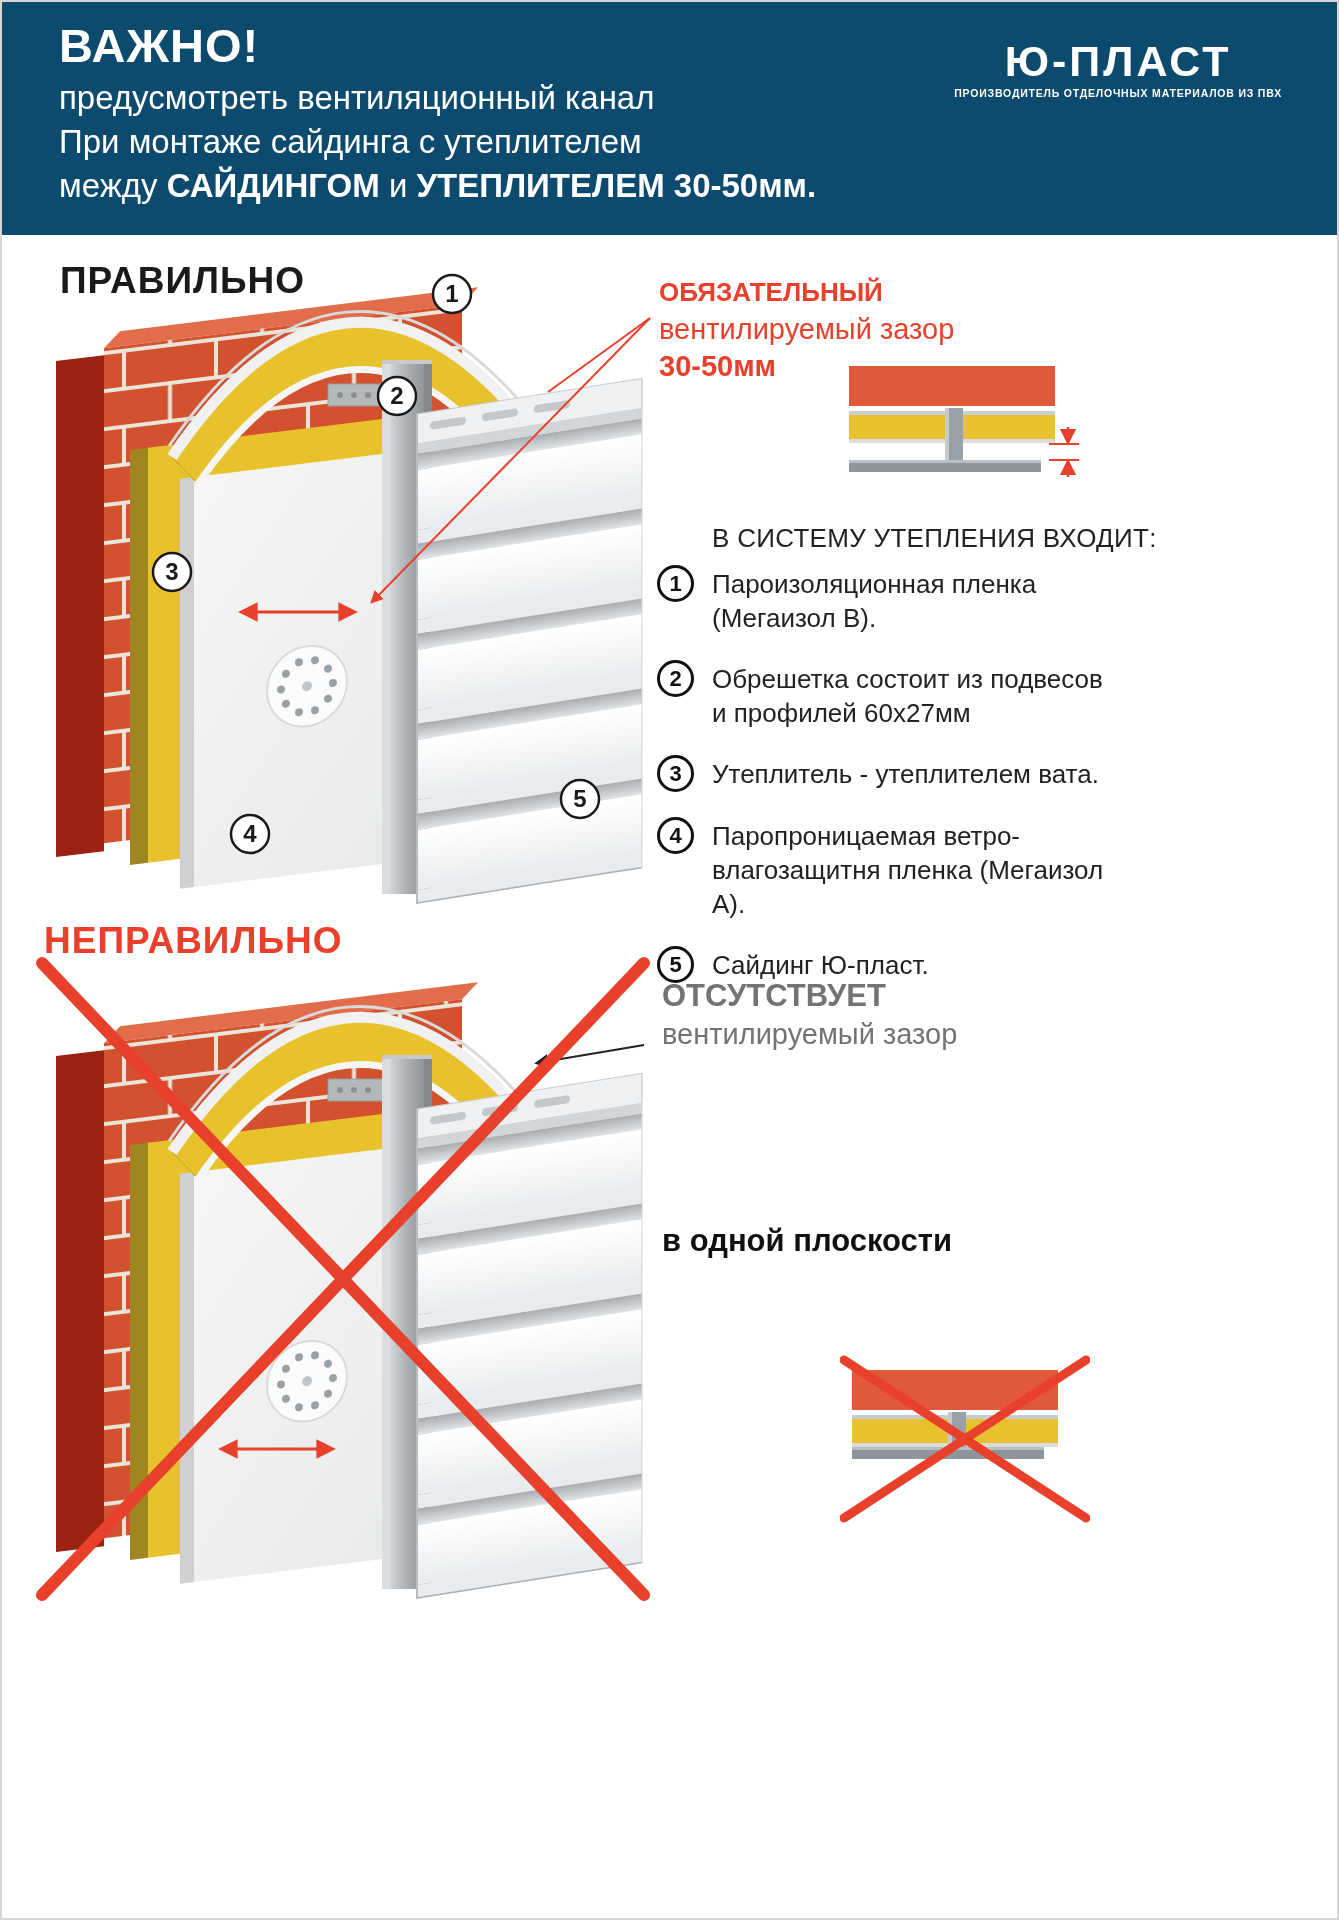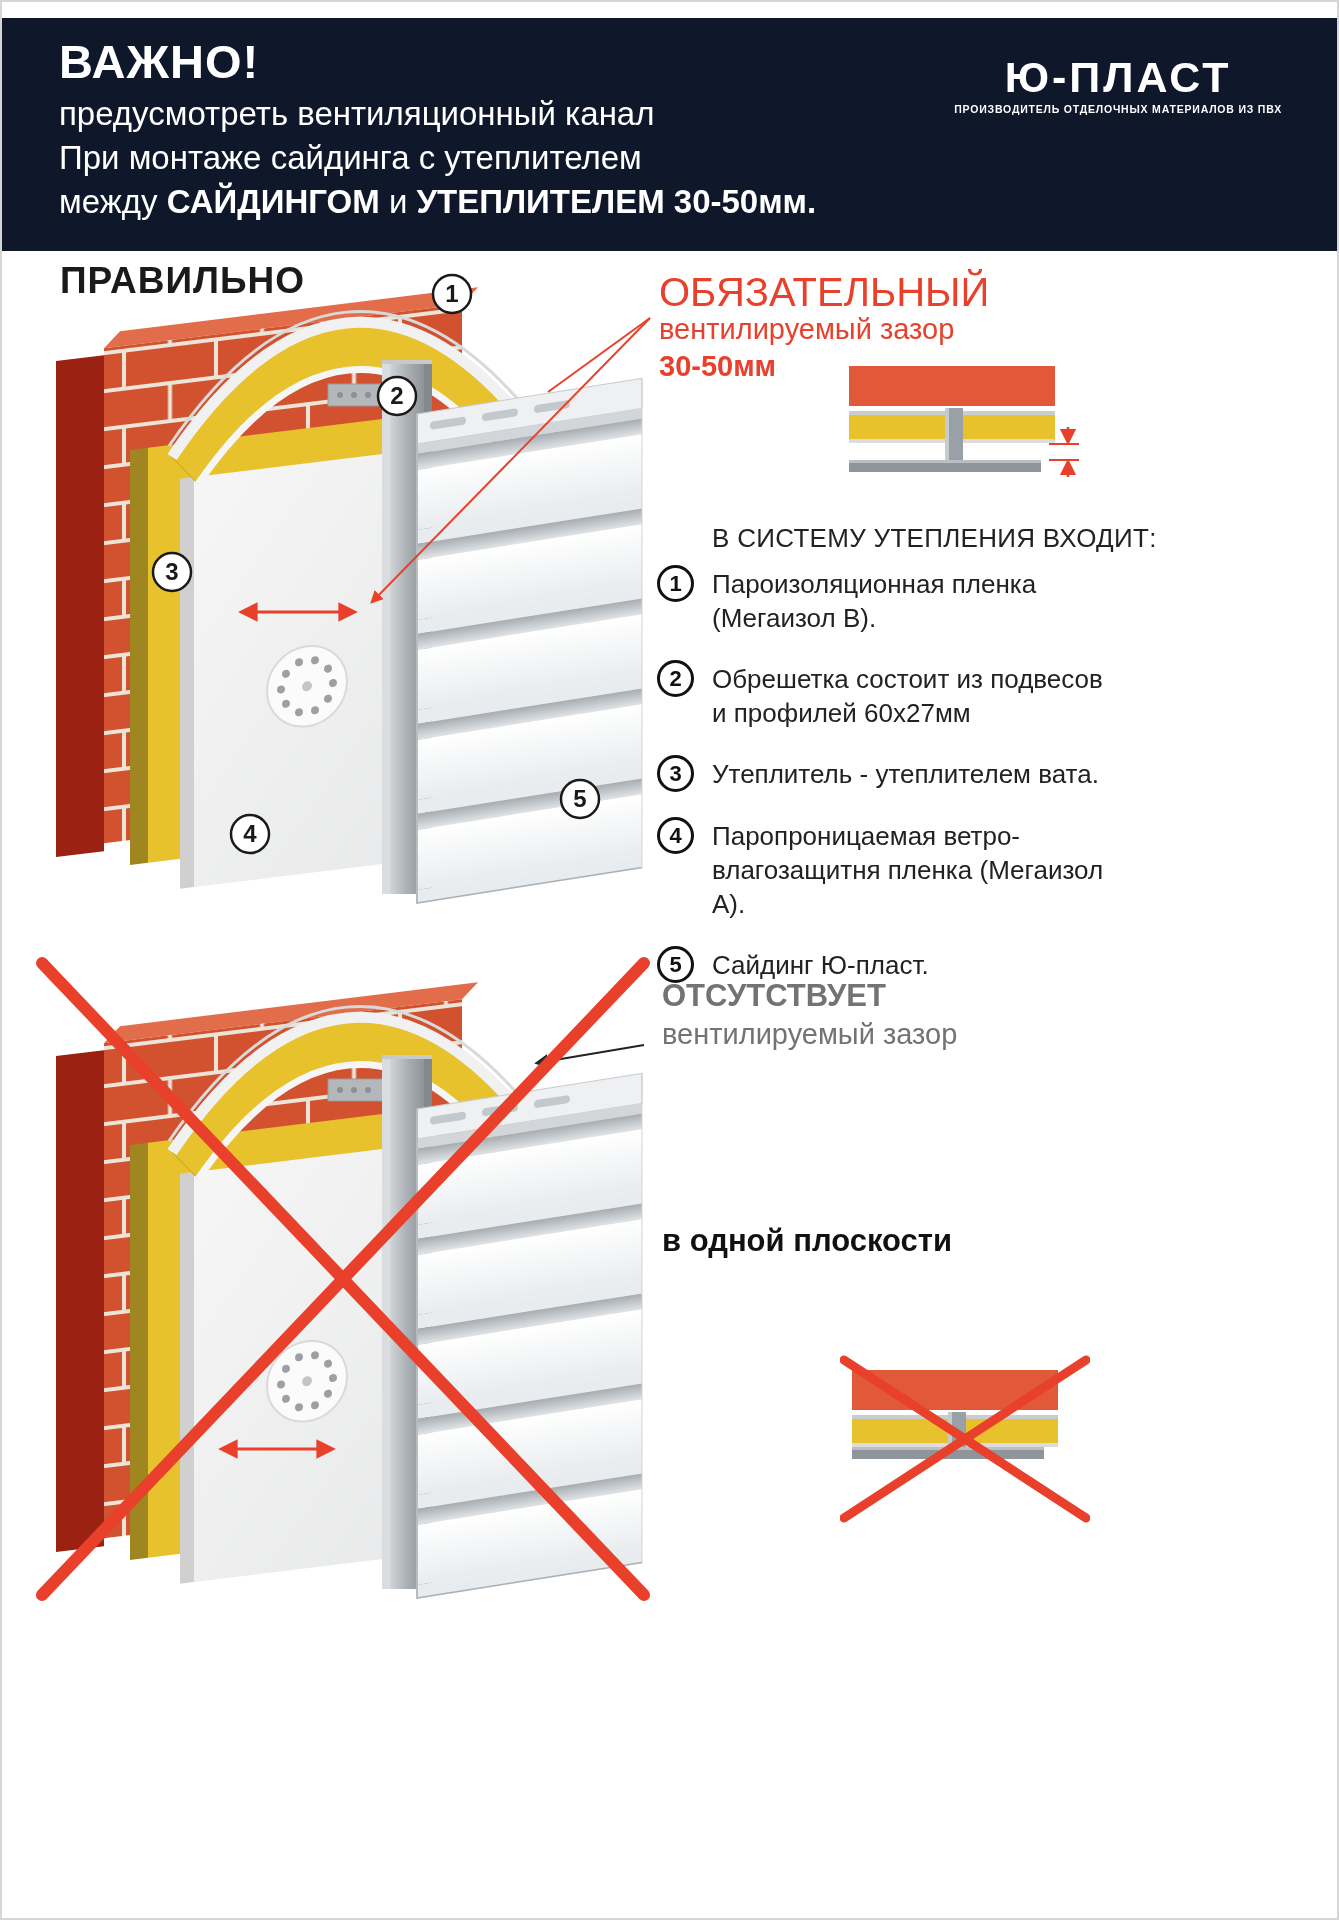--- a/index.html
+++ b/index.html
@@ -2,35 +2,35 @@
 <html><head>
 <meta charset="utf-8">
 <style>
   * { margin:0; padding:0; box-sizing:border-box; }
   body { background:#ffffff; font-family:"Liberation Sans", sans-serif; }
   .page {
     position:relative; width:1339px; height:1920px; background:#ffffff;
     border:2px solid #d6d6d6; overflow:hidden;
   }
   
-  .banner { position:absolute; left:0; top:16px; width:100%; height:233px; background:#0f172a; }
+  .banner { position:absolute; left:0; top:0; width:100%; height:233px; background:#0c4a6e; }
   .banner-title { position:absolute; left:57px; top:16px; font-size:47px; font-weight:700; color:#fff; letter-spacing:1px; }
   .banner-lines { position:absolute; left:57px; top:74px; color:#fff; font-size:33px; line-height:44px; font-weight:400; }
   .banner-lines b { font-weight:700; }
   .logo { position:absolute; right:55px; top:24px; text-align:center; color:#fff;margin-top:12px; }
   .logo-text { font-size:43px; font-weight:700; letter-spacing:3px; line-height:46px; }
   .logo-tagline { font-size:10.5px; font-weight:700; letter-spacing:0.8px; margin-top:3px; }
 
   
   .h-correct { position:absolute; left:58px; top:258px; font-size:37px; font-weight:700; color:#1a1a1a; letter-spacing:1px; }
   .h-incorrect { position:absolute; left:42px; top:918px; font-size:37px; font-weight:700; color:#e8402b; letter-spacing:1px; }
 
   
   .gap-note { position:absolute; left:657px; top:272px; color:#e8402b; line-height:37px; }
-  .gap-note .l1 { font-size:40px; font-weight:400; }
+  .gap-note .l1 { font-size:26px; font-weight:700; }
   .gap-note .l2 { font-size:29px; font-weight:400; }
   .gap-note .l3 { font-size:29px; font-weight:700; }
   .system-heading { position:absolute; left:710px; top:521px; font-size:26px; color:#222; letter-spacing:0.3px; }
   .items { position:absolute; left:655px; top:565px; width:480px; display:flex; flex-direction:column; gap:27px; }
   .item { display:flex; align-items:flex-start; gap:18px; }
   .num {
     flex:0 0 auto; width:37px; height:37px; border:3px solid #111; border-radius:50%;
     display:flex; align-items:center; justify-content:center;
     font-size:22px; font-weight:700; color:#111; margin-top:-2px;
   }
@@ -248,20 +248,21 @@
     <div class="item">
       <span class="num">4</span>
       <span class="itext">Паропроницаемая ветро-влагозащитня пленка (Мегаизол А).</span>
     </div>
     <div class="item">
       <span class="num">5</span>
       <span class="itext">Сайдинг Ю-пласт.</span>
     </div>
   </div>
 
+  <div class="h-incorrect">НЕПРАВИЛЬНО</div>
 
   <svg class="diagram" style="left:30px; top:945px;" width="620" height="660" viewBox="0 0 620 660">
     <use href="#wall-assembly"></use>
     <line x1="612" y1="98" x2="505" y2="116" stroke="#232323" stroke-width="2" marker-end="url(#mBlk)"></line>
     <line x1="190" y1="502" x2="300" y2="502" stroke="#e8402b" stroke-width="3" marker-start="url(#mRed)" marker-end="url(#mRed)"></line>
     <g>
       <line x1="10" y1="16" x2="612" y2="648" stroke="#e8402b" stroke-width="12" stroke-linecap="round"></line>
       <line x1="612" y1="16" x2="10" y2="648" stroke="#e8402b" stroke-width="12" stroke-linecap="round"></line>
     </g>
   </svg>

